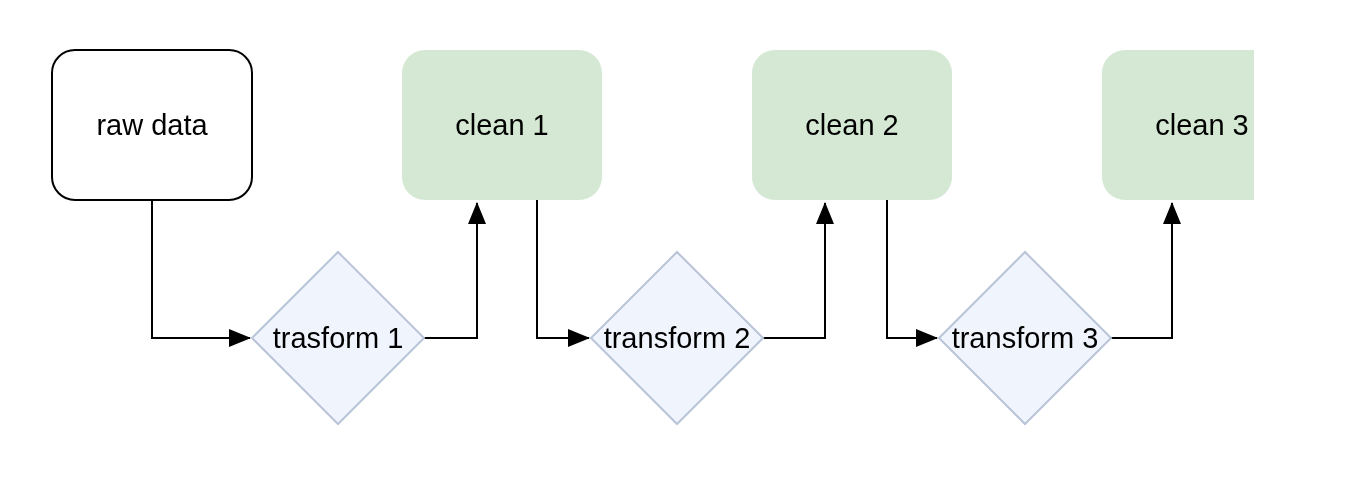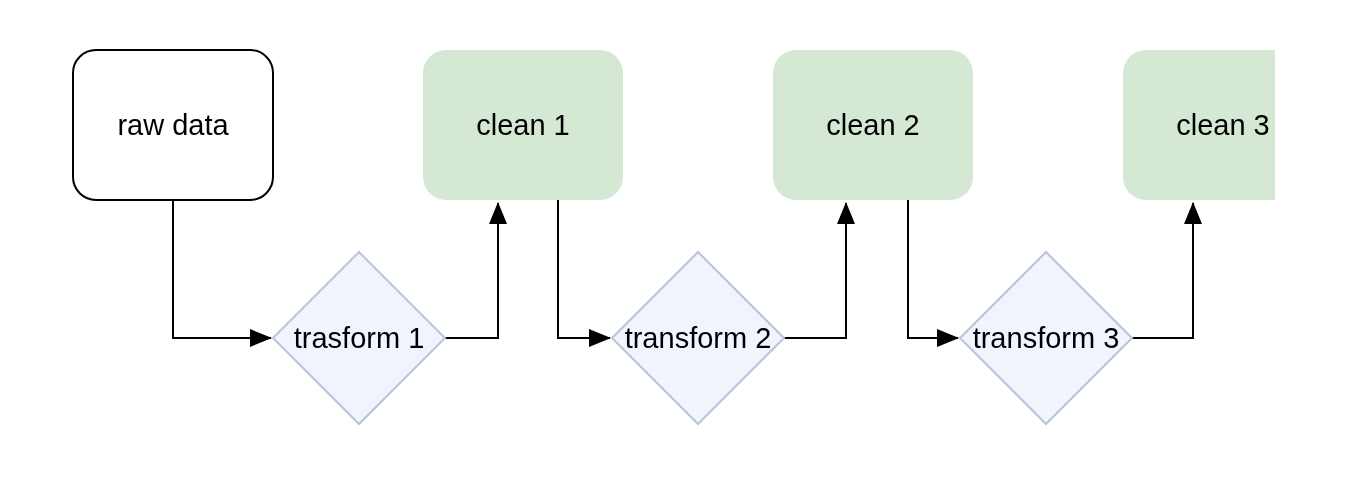--- a/index.html
+++ b/index.html
@@ -5,21 +5,20 @@
   html, body {
     margin: 0;
     padding: 0;
   }
   .canvas {
     position: relative;
     width: 1254px;
     height: 478px;
     overflow: hidden;
     background: #ffffff;
-    padding-left: 21px;
   }
   svg {
     display: block;
   }
   .node-label {
     font-family: "Liberation Sans", sans-serif;
     font-size: 29px;
     text-anchor: middle;
   }
   .edge {

